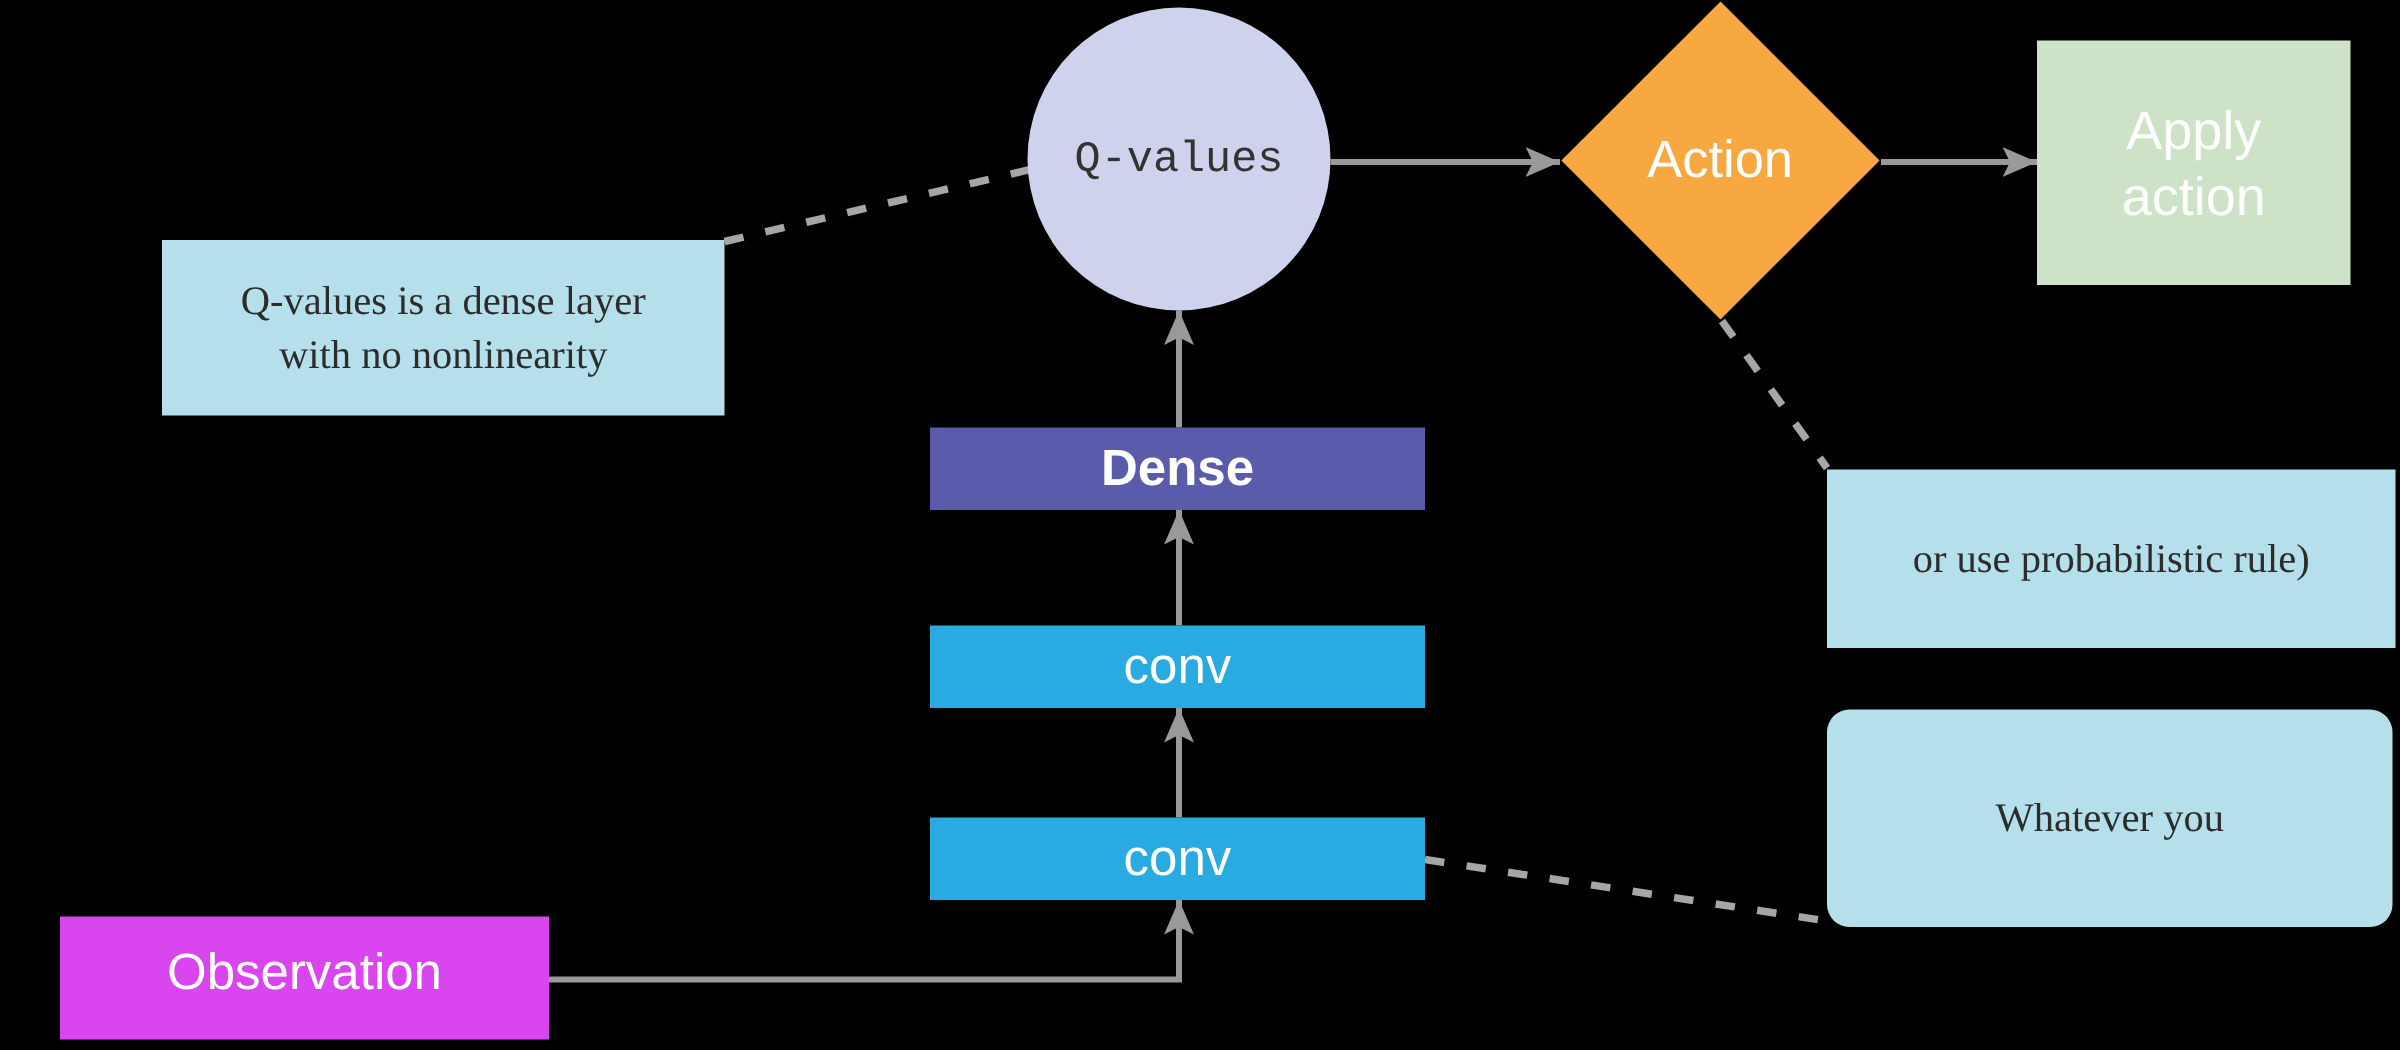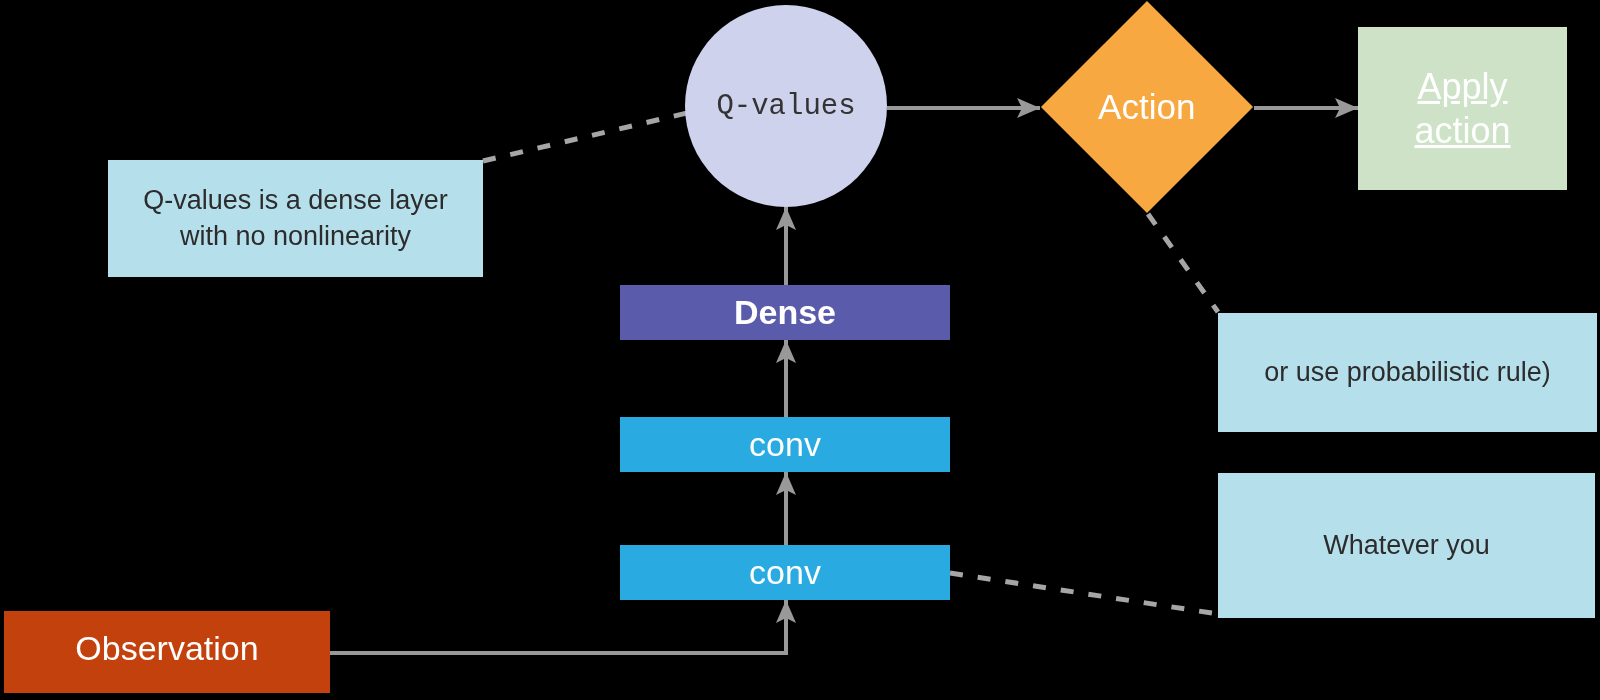--- a/index.html
+++ b/index.html
@@ -42,38 +42,38 @@
     left: 1072px; top: 32px; width: 150px; height: 150px;
     transform: rotate(45deg);
     font-size: 35px;
   }
   #action-diamond .diamond-label { transform: rotate(-45deg); }
   #apply-action {
     left: 1358px; top: 27px; width: 209px; height: 163px;
     flex-direction: column;
     font-size: 36px;
     line-height: 1.2;
-    text-decoration: underline;
   }
   .note {
     position: absolute;
     display: flex;
     flex-direction: column;
     align-items: center;
     justify-content: center;
     color: #2c2c2c;
     font-size: 27px;
     line-height: 1.32;
     text-align: center;
     z-index: 2;
+    font-family: Liberation Serif, serif;
   }
   .note span, .node span { white-space: pre; }
   #note-qvalues { left: 108px;  top: 160px; width: 375px; height: 117px; }
   #note-epsilon { left: 1218px; top: 313px; width: 379px; height: 119px; }
-  #note-deep    { left: 1218px; top: 473px; width: 377px; height: 145px; }
+  #note-deep    { left: 1218px; top: 473px; width: 377px; height: 145px; border-radius: 15px; }
 </style>
 </head>
 <body>
 
 <div class="canvas">
 
   <svg class="connectors" viewBox="0 0 1600 700">
     <defs>
       <marker id="arrowhead" markerUnits="userSpaceOnUse" markerWidth="24" markerHeight="20" refX="23" refY="10" orient="auto">
         <path d="M0,0 L23,10 L0,20 L5,10 Z" fill="#999999"></path>
@@ -83,21 +83,21 @@
     <path class="conn" d="M786,545 V472" marker-end="url(#arrowhead)"></path>
     <path class="conn" d="M786,417 V340" marker-end="url(#arrowhead)"></path>
     <path class="conn" d="M786,285 V207" marker-end="url(#arrowhead)"></path>
     <path class="conn" d="M887,108 H1040" marker-end="url(#arrowhead)"></path>
     <path class="conn" d="M1254,108 H1358" marker-end="url(#arrowhead)"></path>
     <path class="conn-dashed" d="M483,161 L687,113"></path>
     <path class="conn-dashed" d="M1148,214 L1218,312"></path>
     <path class="conn-dashed" d="M950,573 L1218,614"></path>
   </svg>
 
-  <div class="node" id="observation" style="background-color: #c2410c;">
+  <div class="node" id="observation" style="background-color: #d946ef; margin-left: 36px;">
     <span>Observation</span>
   </div>
 
   <div class="node" id="conv-lower" style="background-color: rgb(41, 170, 224);">
     <span>conv</span>
   </div>
 
   <div class="node" id="conv-upper" style="background-color: rgb(41, 170, 224);">
     <span>conv</span>
   </div>

